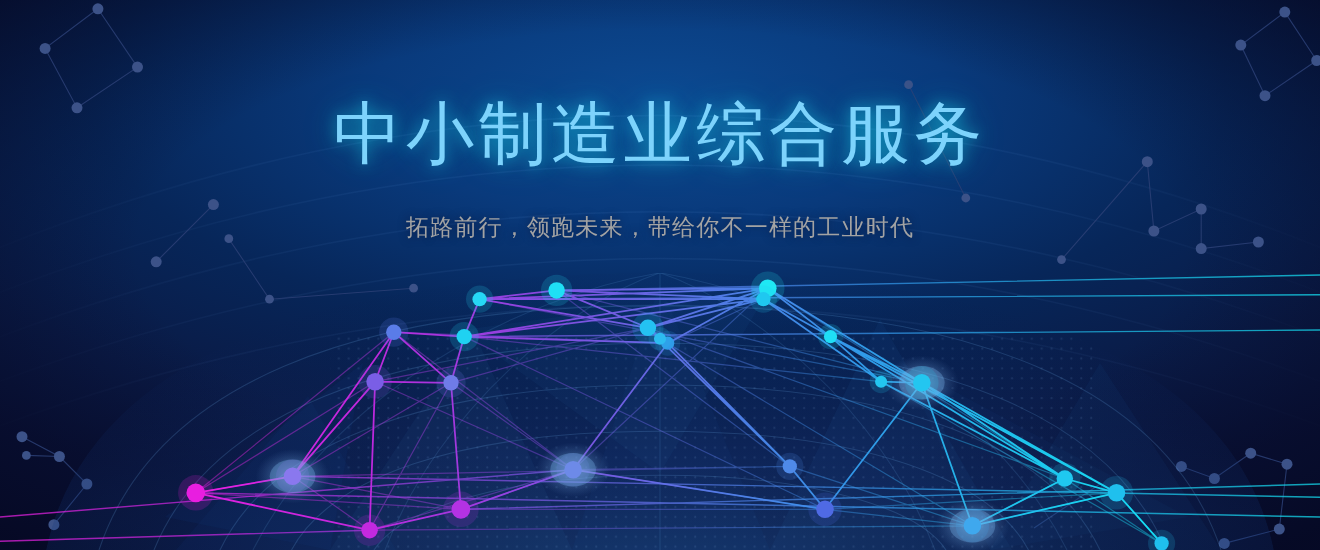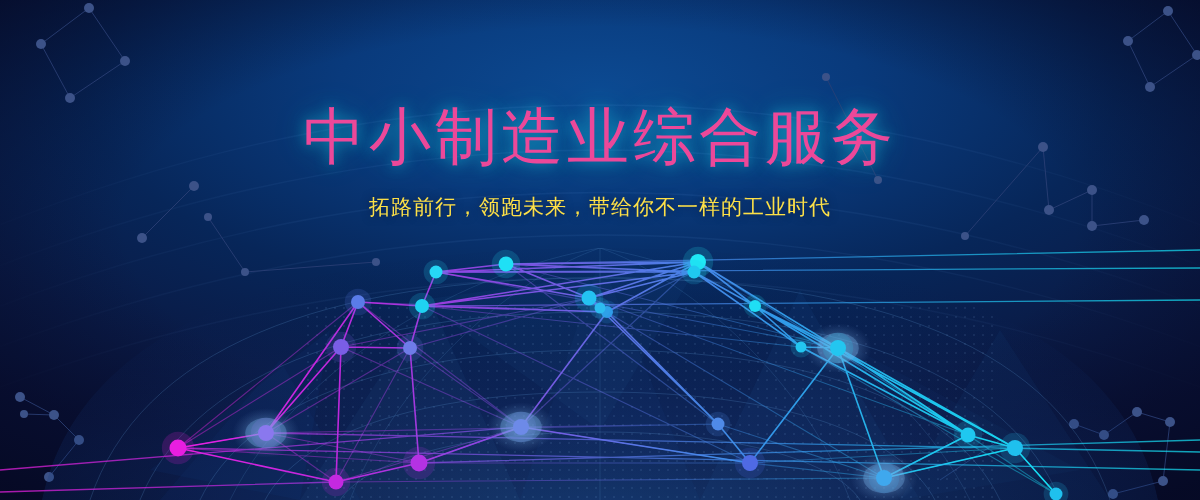--- a/index.html
+++ b/index.html
@@ -6,30 +6,30 @@
   #banner{
     position:relative;width:1200px;height:500px;overflow:hidden;
     font-family:"DejaVu Sans","Liberation Sans",sans-serif;
     background:#0a1a45;
   }
   #bg-layer,#star-layer,#dome-layer,#text-layer{
     position:absolute;left:0;top:0;width:1200px;height:500px;
   }
   #text-layer{display:flex;flex-direction:column;align-items:center;pointer-events:none;}
   #banner-title{
-    margin:0;position:absolute;top:104px;left:0;width:1200px;text-align:center;
+    margin:0;position:absolute;top:89px;left:0;width:1200px;text-align:center;
     font-size:62px;font-weight:300;line-height:1.05;
-    color:#ec4899;letter-spacing:4px;
+    color:#7dd3fc;letter-spacing:4px;
     text-shadow:0 0 14px rgba(24,233,245,.55),0 0 34px rgba(24,233,245,.30);
     white-space:nowrap;
   }
   #banner-subtitle{
     margin:0;position:absolute;top:194px;left:0;width:1200px;text-align:center;
     font-size:21px;font-weight:400;line-height:1.3;
-    color:#fde047;letter-spacing:1px;
+    color:#a3a3a3;letter-spacing:1px;
     text-shadow:0 0 8px rgba(10,24,64,.9);
     white-space:nowrap;
   }
 </style>
 </head>
 <body>
 
 <div id="banner">
 
   <svg id="bg-layer" viewBox="0 0 1200 500" preserveAspectRatio="none">

